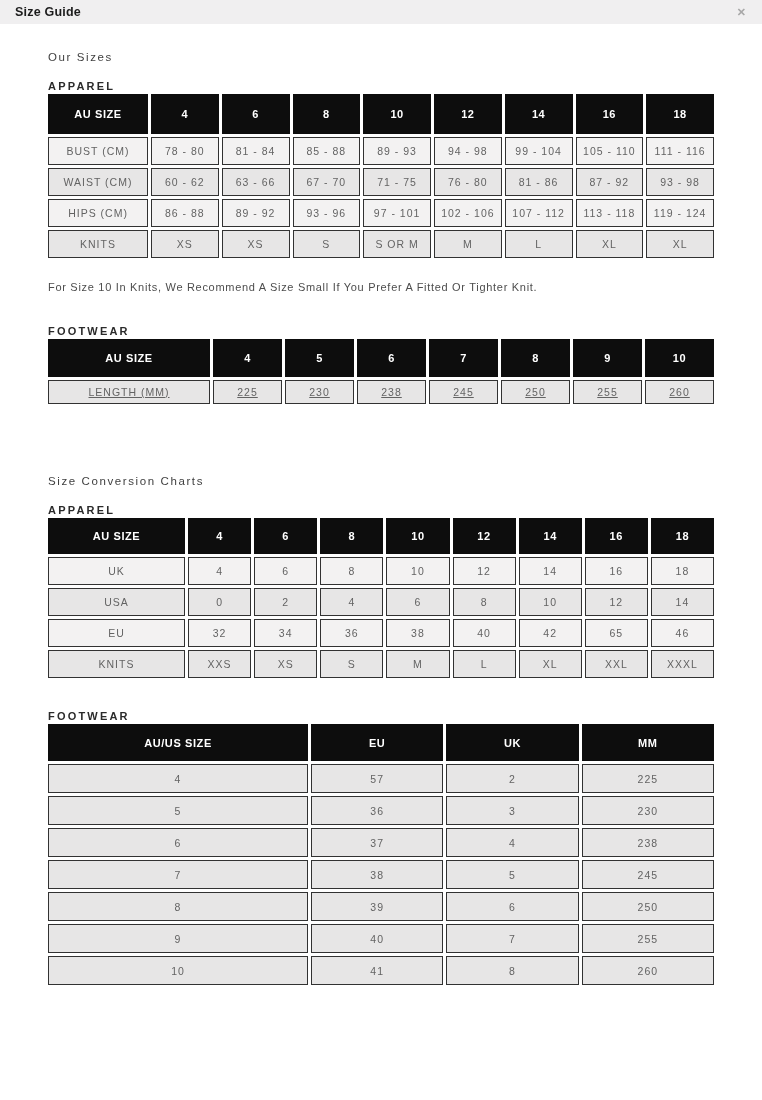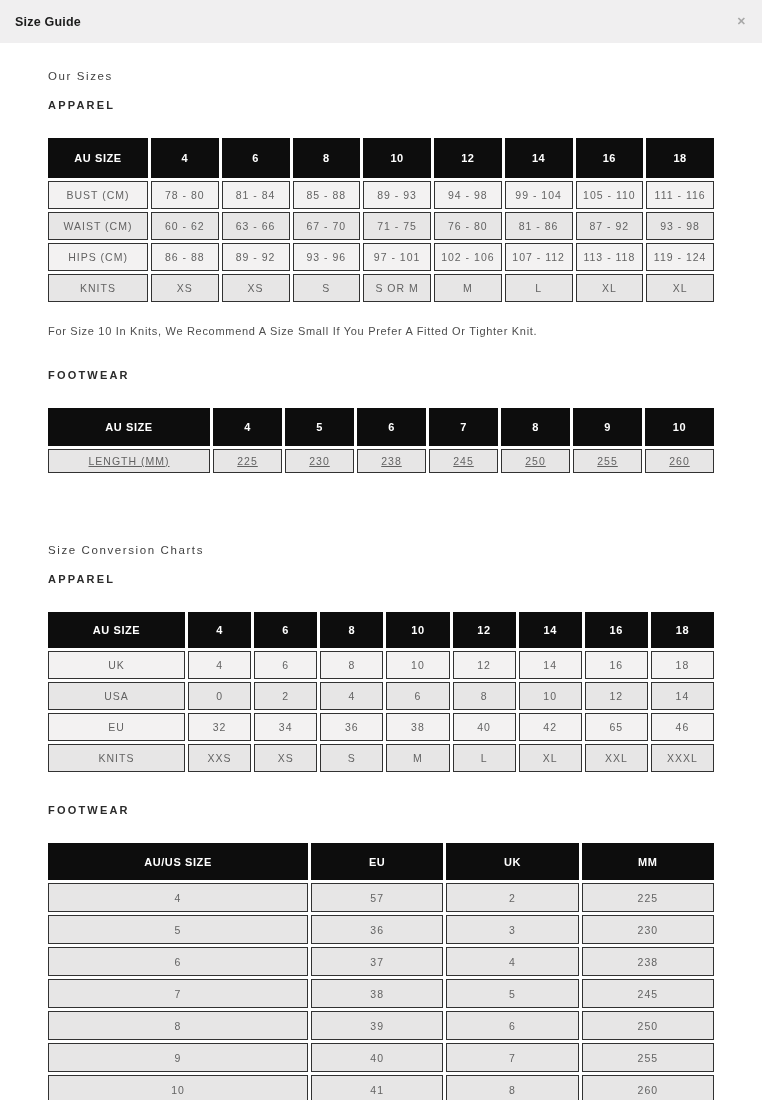--- a/index.html
+++ b/index.html
@@ -5,21 +5,21 @@
   * { margin: 0; padding: 0; box-sizing: border-box; }
   html, body { background: #ffffff; }
   body {
     width: 762px; height: 1100px;
     font-family: "Liberation Sans", sans-serif;
     position: relative; overflow: hidden;
     color: #4a4a4a;
   }
   
   .topbar {
-    height: 43px; background: #f0eff0;
+    height: 24px; background: #f0eff0;
     display: flex; align-items: center; justify-content: space-between;
     padding: 0 15px;
   }
   .topbar-title {
     font-size: 12.5px; font-weight: bold; color: #1c1c1c; letter-spacing: .2px;
   }
   .close-x {
     font-size: 11px; color: #a8a8a8; cursor: pointer; line-height: 1;
     padding: 2px 1px; font-weight: bold;
   }
@@ -33,21 +33,21 @@
   }
   .mt-our { margin-top: 27px; }
   .mt-label { margin-top: 17px; }
   .mt-note { margin-top: 23px; }
   .mt-foot { margin-top: 32px; }
   .mt-conv { margin-top: 71px; }
   .note {
     font-size: 11px; color: #4d4d4d; letter-spacing: .7px;
   }
   
-  .sg-table { display: grid; gap: 3px; margin-top: 27px; width: 666px; background: #ffffff; }
+  .sg-table { display: grid; gap: 3px; margin-top: 2px; width: 666px; background: #ffffff; }
   .th {
     background: #0d0d0d; color: #ffffff;
     font-size: 11px; font-weight: bold; letter-spacing: .6px;
     display: flex; align-items: center; justify-content: center;
     border: 1px solid #0d0d0d;
   }
   .td {
     border: 1px solid #323232;
     font-size: 10.5px; color: #636363; letter-spacing: 1px;
     display: flex; align-items: center; justify-content: center;

